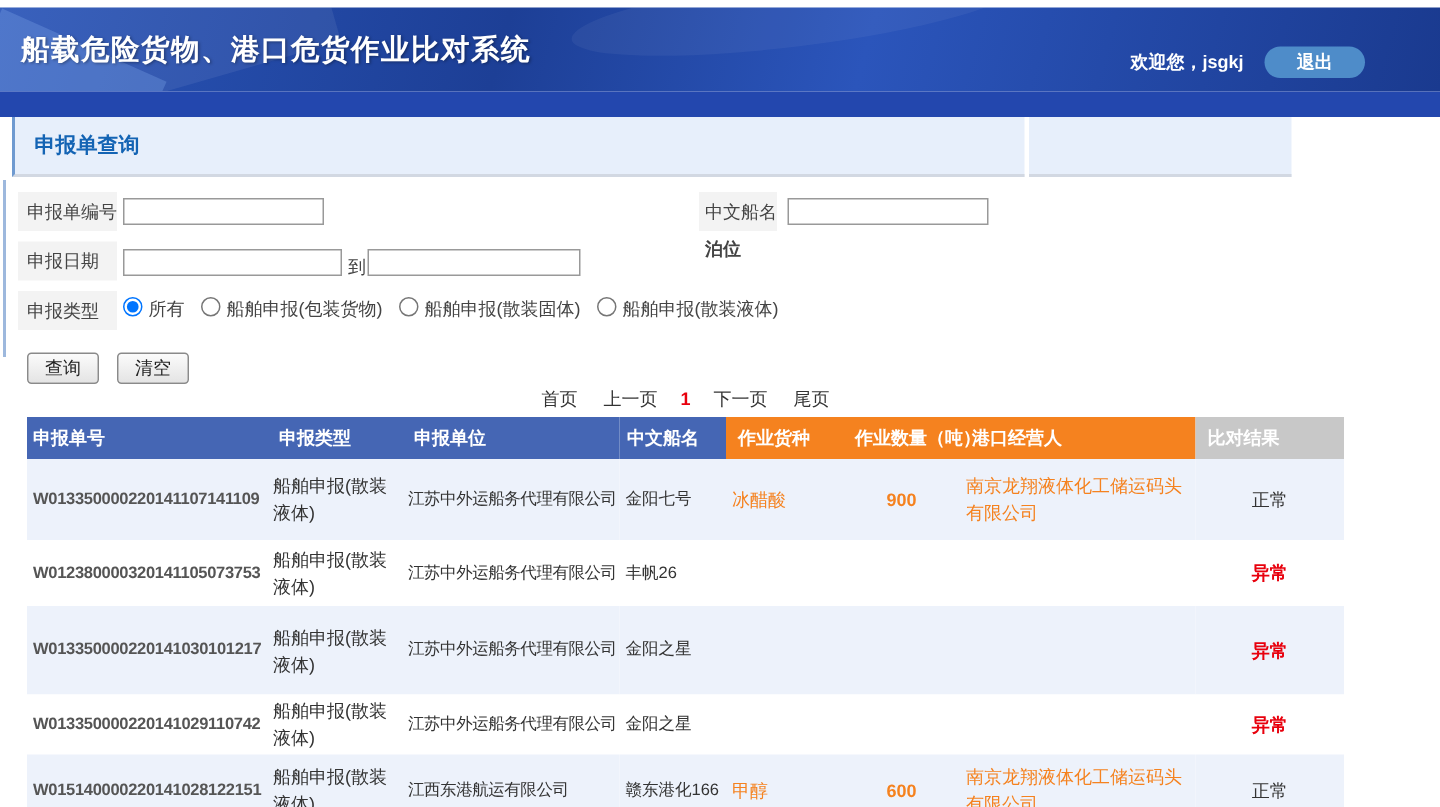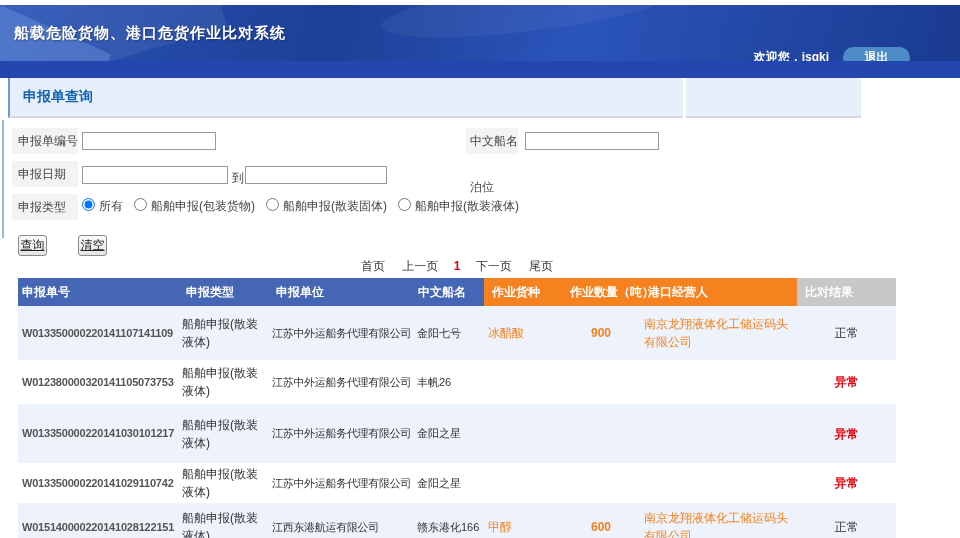--- a/index.html
+++ b/index.html
@@ -15,23 +15,23 @@
   
   .banner{position:absolute; left:0; top:5px; width:960px; height:56px; overflow:hidden;
     background:linear-gradient(105deg,#2a55b8 0%,#1d3f96 35%,#2b55bb 60%,#1a3a8f 100%);
     display:flex; align-items:center;}
   .banner .deco1{position:absolute; left:-40px; top:-30px; width:260px; height:90px;
     background:rgba(255,255,255,0.07); transform:rotate(-16deg);}
   .banner .deco2{position:absolute; left:-18px; bottom:-36px; width:120px; height:70px;
     background:rgba(120,160,230,0.35); transform:rotate(24deg);}
   .banner .deco3{position:absolute; left:380px; top:-20px; width:300px; height:46px;
     background:rgba(255,255,255,0.05); transform:rotate(-7deg); border-radius:50%;}
-  .banner-title{position:relative; color:#fff; font-size:15px; font-weight:bold;
+  .banner-title{position:relative; color:#fff; font-size:19px; font-weight:bold;
     letter-spacing:1px; padding-left:14px; text-shadow:1px 1px 2px rgba(0,0,0,.35);}
-  .banner-right{position:absolute; right:50px; top:16px; height:72px; display:flex; align-items:center; gap:14px;}
+  .banner-right{position:absolute; right:50px; top:0; height:72px; display:flex; align-items:center; gap:14px;}
   .welcome{color:#fff; font-size:12px; font-weight:bold;}
   .logout-btn{width:67px; height:21px; border:none; border-radius:11px; background:var(--logout-bg);
     color:#fff; font-size:12px; font-weight:bold; cursor:pointer; font-family:inherit;}
 
   .navbar{position:absolute; left:0; top:61px; width:960px; height:17px; background:var(--navbar);}
 
   
   .tab-main{position:absolute; left:8px; top:78px; width:675px; height:40px; background:var(--tab-bg);
     border-bottom:2px solid #d2d8e2; border-left:2px solid #6f9ad0;
     display:flex; align-items:center; cursor:pointer;}
@@ -50,23 +50,23 @@
   .radio-item{display:flex; align-items:flex-start; gap:4px; font-size:12px; color:#444; cursor:pointer;}
   .radio-item input{width:13px; height:13px; margin:0; cursor:pointer;}
   .select-box{position:absolute; left:525px; top:164px; width:252px; height:20px; border:1px solid #8ca0b3;
     background:#fff; display:flex; align-items:center; cursor:pointer;}
   .select-box .sel-text{flex:1; font-size:12px; color:#222; padding-left:4px; white-space:nowrap; overflow:hidden;}
   .select-box .sel-arrow{width:17px; height:18px; background:linear-gradient(#f6f6f6,#dcdcdc);
     border-left:1px solid #aab6c0; display:flex; align-items:center; justify-content:center;}
   .select-box .sel-arrow i{width:0; height:0; border-left:4px solid transparent;
     border-right:4px solid transparent; border-top:5px solid #333;}
 
-  .win-btn{position:absolute; top:235px; width:29px; height:21px; border:1px solid #8a8a8a;
+  .win-btn{position:absolute; top:235px; width:48px; height:21px; border:1px solid #8a8a8a;
     border-radius:3px; background:linear-gradient(#fbfbfb,#e4e4e4); font-size:12px; color:#222;
-    cursor:pointer; font-family:inherit;text-decoration:underline;}
+    cursor:pointer; font-family:inherit;}
 
   
   .pagination{position:absolute; left:18px; top:258px; width:878px; text-align:center;
     font-size:12px; color:#333;}
   .pagination .pg{margin:0 7px; cursor:pointer;}
   .pagination .current{margin:0 5px; color:var(--red); font-weight:bold;}
 
   
   table.results{position:absolute; left:18px; top:278px; width:878px; border-collapse:collapse;
     table-layout:fixed; font-size:12px; color:#333;}
@@ -140,21 +140,21 @@
       </label>
       <label class="radio-item">
         <input type="radio" name="declareType" style="">
         <span>船舶申报(散装液体)</span>
       </label>
     </div>
 
   <div class="flabel" style="left:466px; top:128px; width:52px; padding-left:4px;">中文船名</div>
   <input class="tinput" style="left: 525px; top: 132px; width: 134px;" value="">
 
-  <span class="ftext" style="left:470px; top:179px;">泊位</span>
+  <span class="ftext" style="left:470px; top:158px;font-weight:bold;">泊位</span>
 
   <button class="win-btn" style="left:18px;">查询</button>
   <button class="win-btn" style="left:78px;">清空</button>
 
   <div class="pagination">
     <span class="pg">首页</span>
     <span class="pg">上一页</span>
     <span class="current">1</span>
     <span class="pg">下一页</span>
     <span class="pg">尾页</span>

